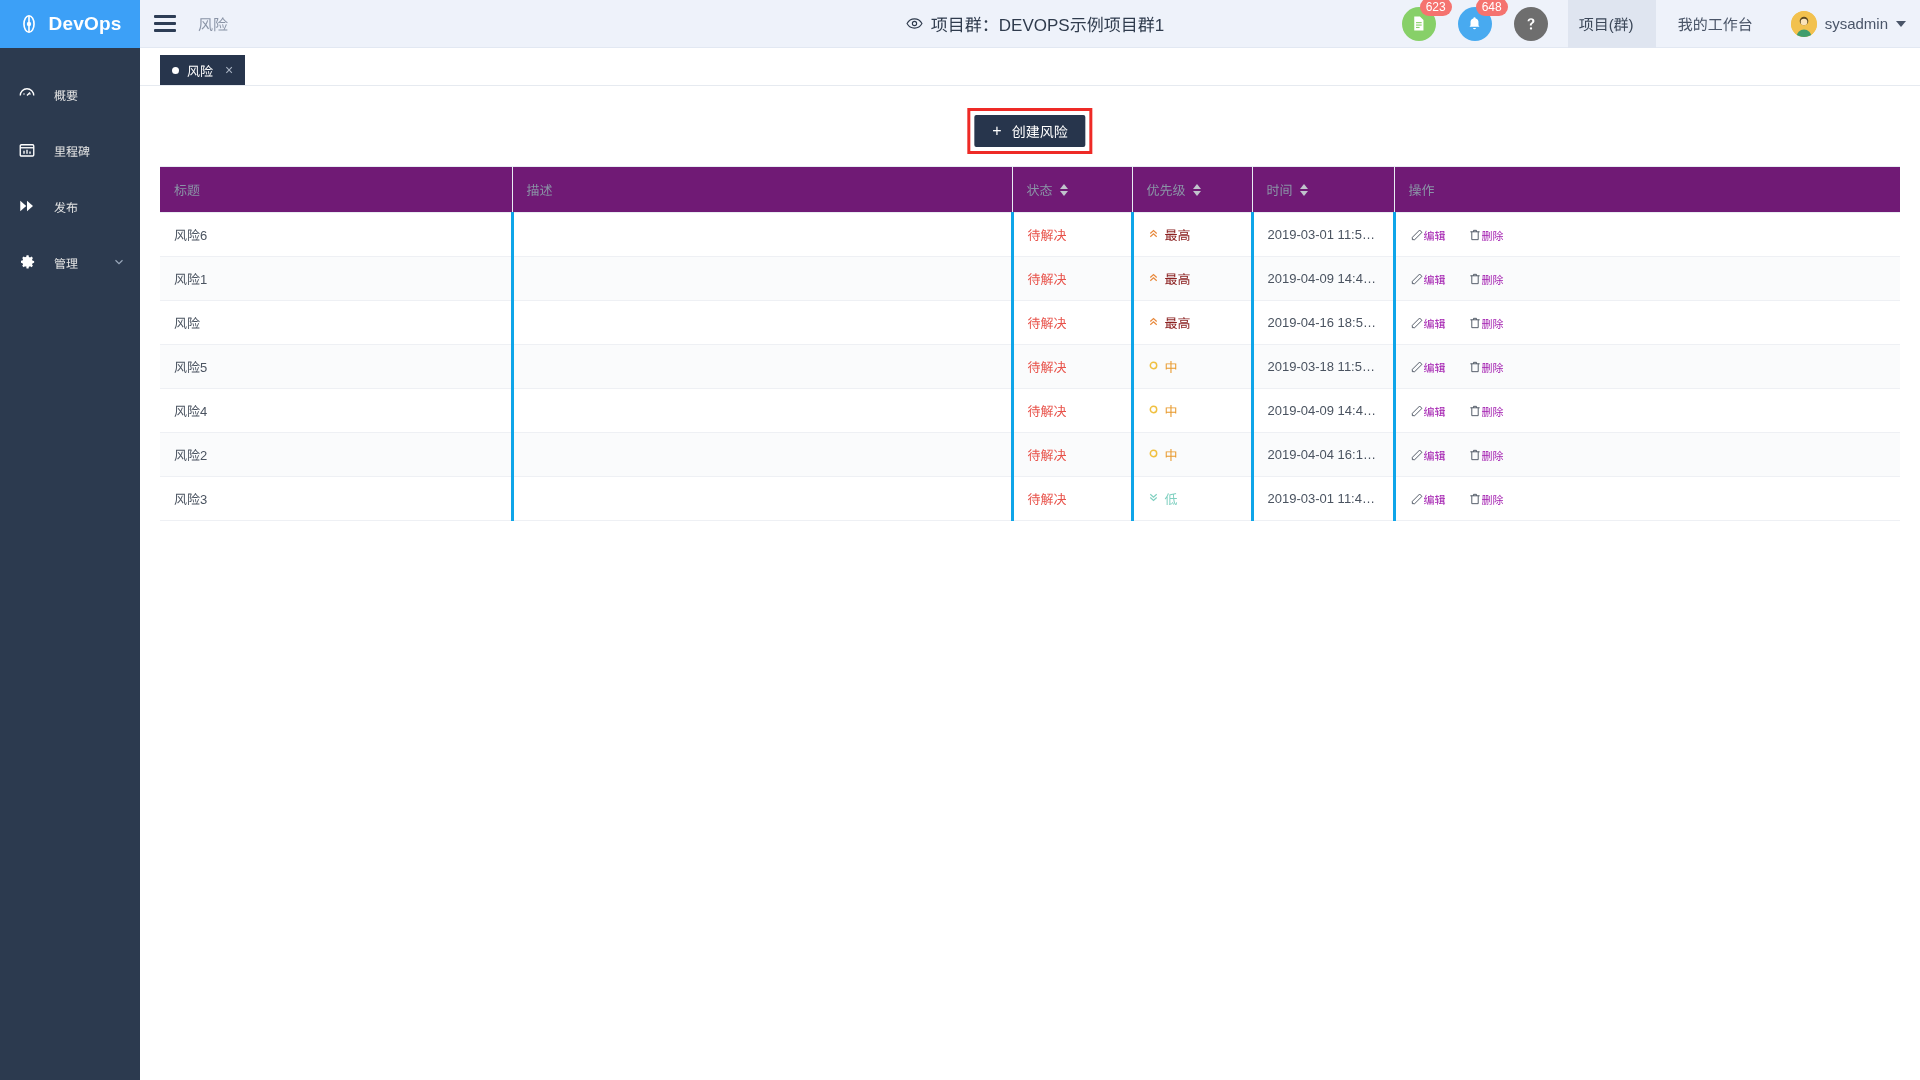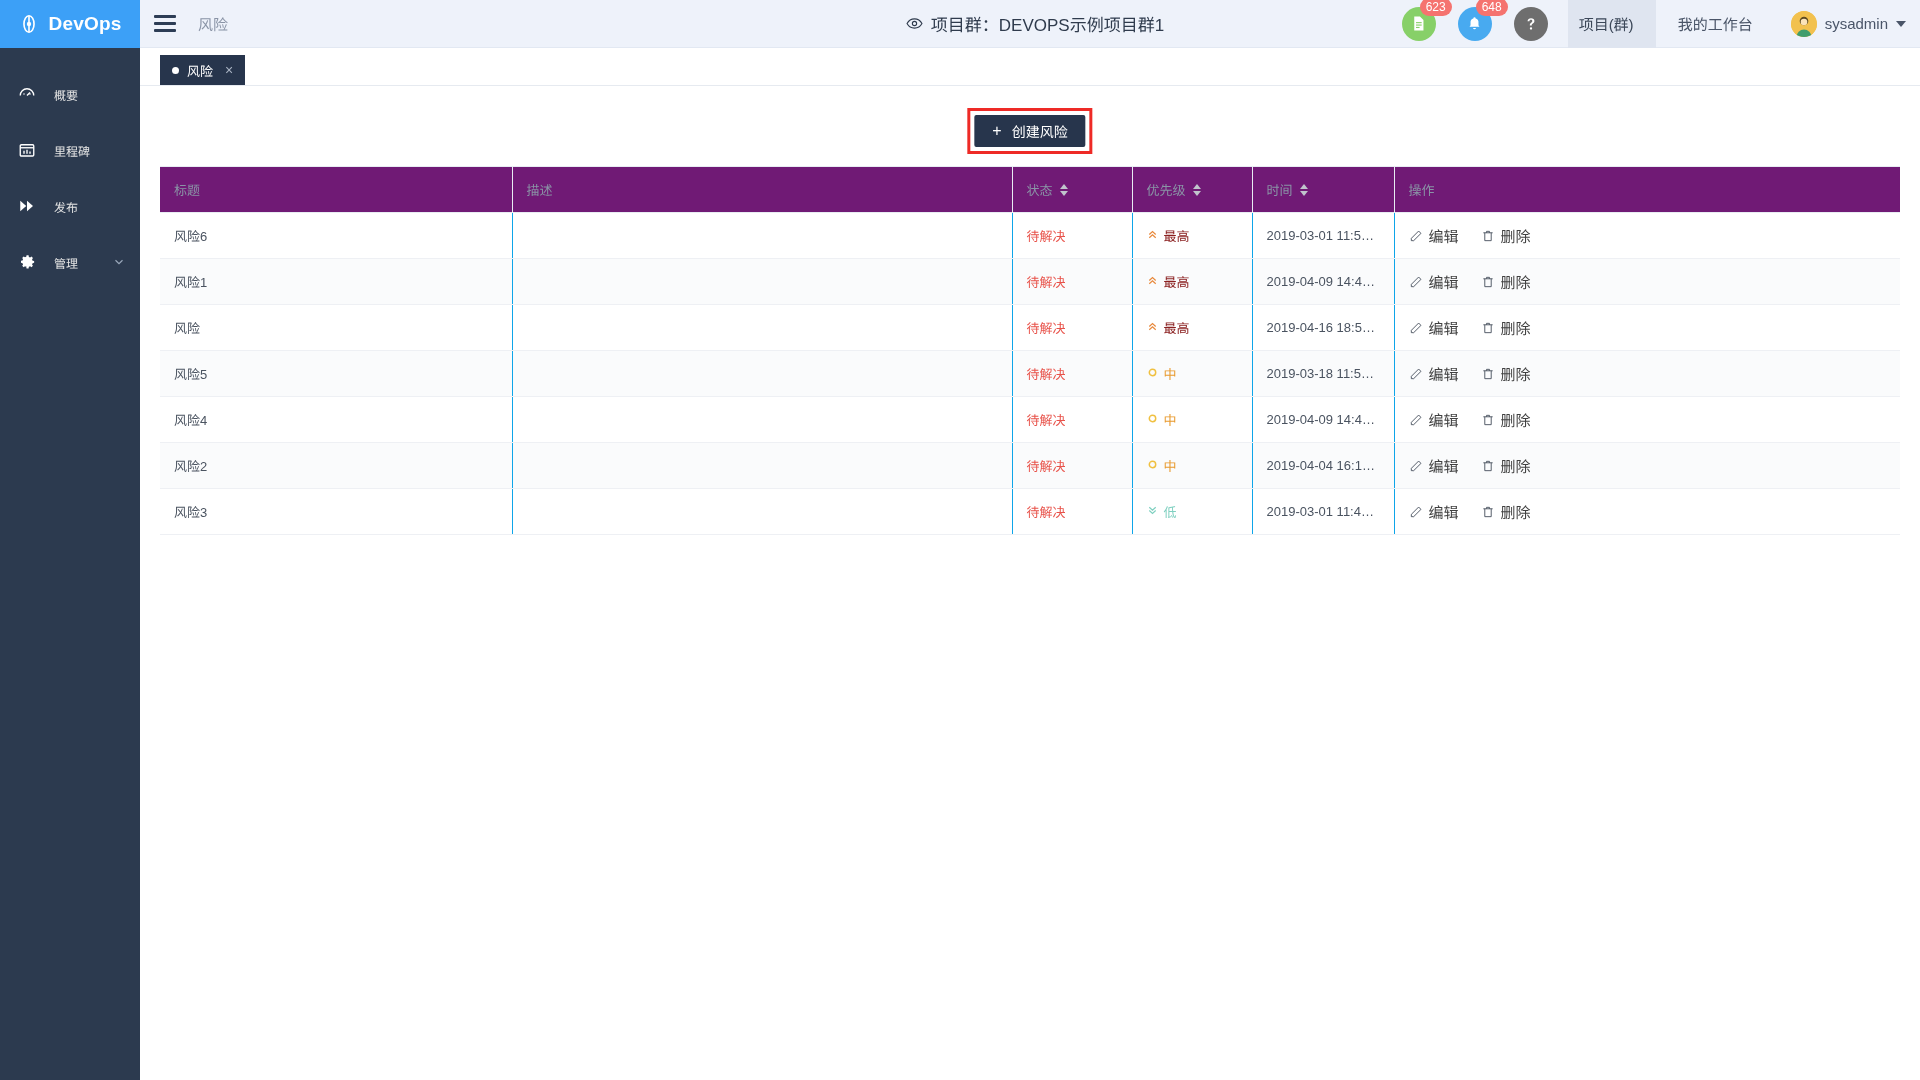--- a/index.html
+++ b/index.html
@@ -157,34 +157,34 @@
   .th-inner { display: flex; align-items: center; gap: 7px; }
   .sorter { display: flex; flex-direction: column; gap: 2px; }
   .sorter .up, .sorter .dn {
     width: 0; height: 0; border-left: 4px solid transparent; border-right: 4px solid transparent;
   }
   .sorter .up { border-bottom: 5px solid #c0c4cc; }
   .sorter .dn { border-top: 5px solid #c0c4cc; }
   table.risk-table tbody td {
     font-size: 13px; color: #4a5360; padding: 12px 14px;
     border: 1px solid #eef0f4; border-left: none;
-    border-right: 1px solid #0ea5e9;
+    border-right: 3px solid #0ea5e9;
     white-space: nowrap; overflow: hidden; text-overflow: ellipsis;
   }
   table.risk-table tbody td:last-child { border-right: none; }
   table.risk-table tbody tr:nth-child(even) { background: #fafbfc; }
   table.risk-table tbody tr:nth-child(odd) { background: #ffffff; }
   .status-text { color: #e8524a; }
   .prio { display: flex; align-items: center; gap: 6px; }
   .prio-label { font-weight: normal; font-size: 13px; }
   .prio.highest .prio-label { color: #8b2020; }
   .prio.medium  .prio-label { color: #e89a2e; }
   .prio.low     .prio-label { color: #7fd0c0; }
   .ops { display: flex; align-items: center; gap: 22px; }
-  .op { display: flex; align-items: center; gap: 6px; cursor: pointer; color: #404040; font-size: 15px; }
+  .op { display: flex; align-items: center; cursor: pointer; color: #a21caf; font-size: 11px; }
   .op svg { display: block; }
   col.c-title { width: 352px; }
   col.c-desc  { width: 500px; }
   col.c-status{ width: 120px; }
   col.c-prio  { width: 120px; }
   col.c-time  { width: 142px; }
   col.c-ops   { width: auto; }
 </style>
 </head>
 <body>

